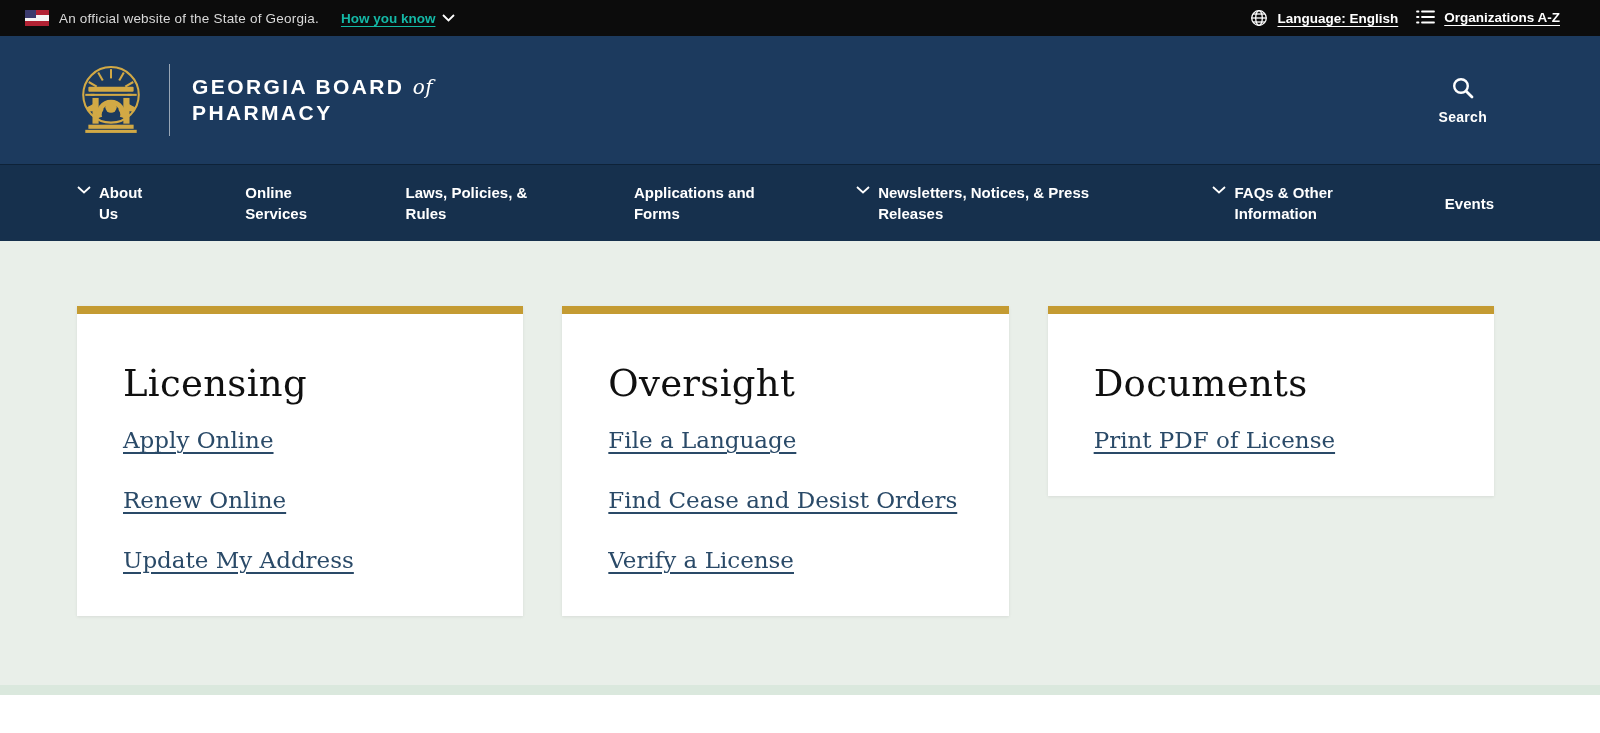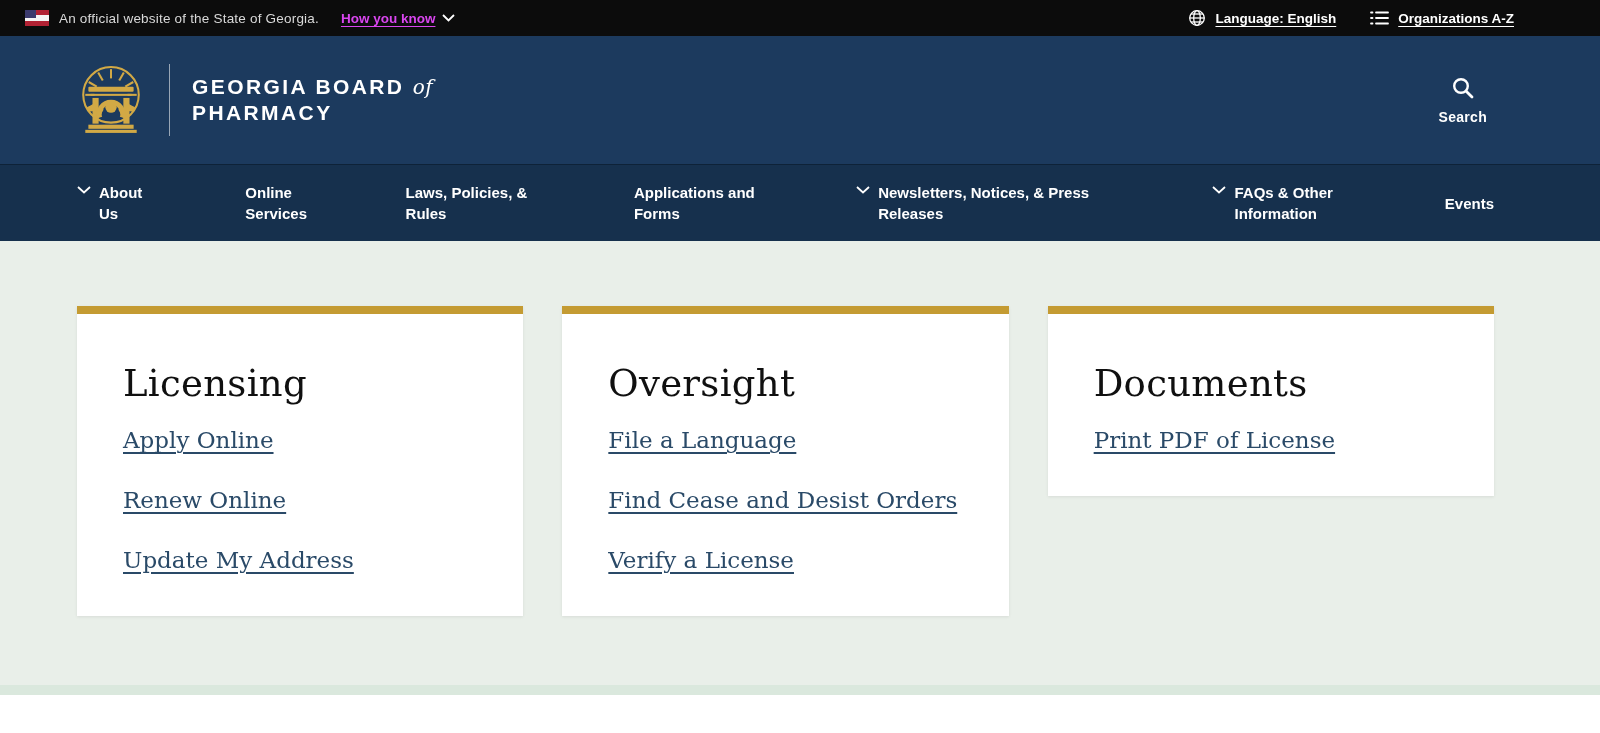--- a/index.html
+++ b/index.html
@@ -6,32 +6,32 @@
   html,body { margin:0; padding:0; }
   body {
     width:1600px; height:733px; overflow:hidden;
     font-family:"Liberation Sans", sans-serif;
     background:#ffffff;
   }
   
   .topbar {
     height:36px; background:#0c0c0c; color:#d9d9d9;
     display:flex; align-items:center;
-    padding:0 86px 0 25px; font-size:13.5px;
+    padding:0 40px 0 25px; font-size:13.5px;
   }
   .flag-icon { width:24px; height:16px; position:relative; display:inline-block; flex:none; }
   .flag-stripes { position:absolute; inset:0; background:linear-gradient(#b22234 0 33%, #f5f5f5 33% 66%, #b22234 66% 100%); }
   .flag-canton { position:absolute; left:0; top:0; width:11px; height:8px; background:#3c3b6e; }
   .official-text { margin:0 16px 0 10px; letter-spacing:.2px; }
   .how-you-know {
-    color:#d946ef; font-weight:700; text-decoration:underline; text-underline-offset:3px;
+    color:#14b8a6; font-weight:700; text-decoration:underline; text-underline-offset:3px;
     display:flex; align-items:center; gap:7px; cursor:pointer; background:none; border:none;
     font-family:inherit; font-size:13.5px;
   }
-  .topbar-right { margin-left:auto; display:flex; align-items:center; gap:34px; }
+  .topbar-right { margin-left:auto; display:flex; align-items:flex-start; gap:18px; }
   .topbar-link {
     color:#ffffff; font-weight:700; text-decoration:underline; text-underline-offset:3px;
     display:flex; align-items:center; gap:9px; cursor:pointer; font-size:13.5px;
   }
   
   .header {
     height:128px; background:#1c3a5e;
     display:flex; align-items:center;
     padding:0 107px 0 75px;
   }

